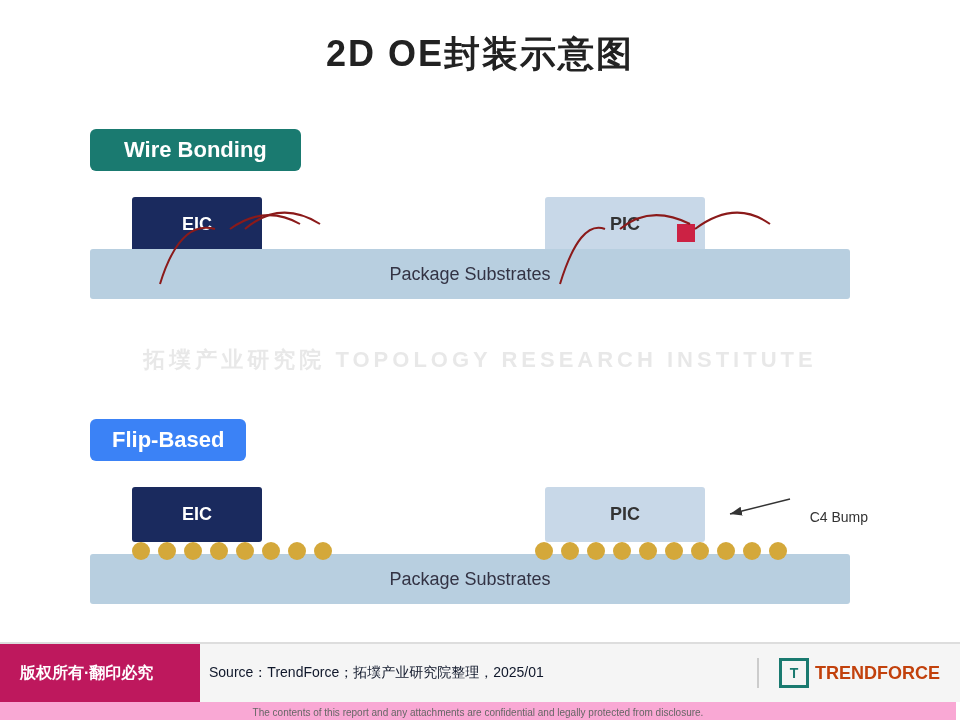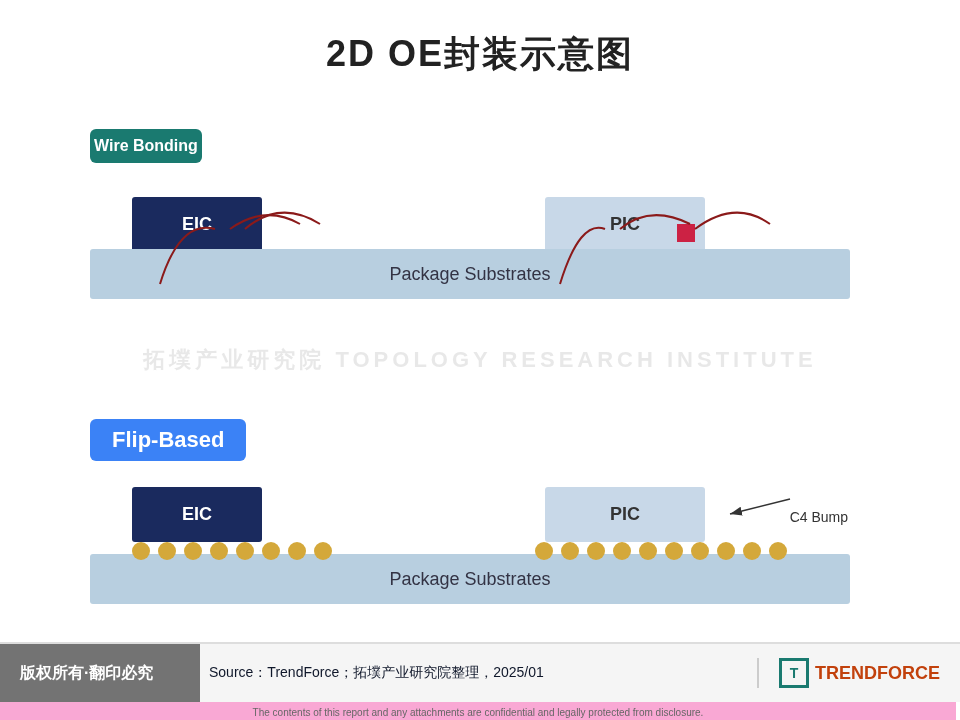--- a/index.html
+++ b/index.html
@@ -45,23 +45,23 @@
       width: 820px;
       margin-bottom: 30px;
     }
 
     .wire-bonding-label {
       position: absolute;
       top: 0;
       left: 20px;
       background: #1a7a70;
       color: #fff;
-      font-size: 16px;
-      font-weight: bold;
-      padding: 8px 4px;
+      font-size: 22px;
+      font-weight: bold;
+      padding: 8px 34px;
       border-radius: 6px;
       z-index: 10;
     }
 
     .chip-eic {
       background: #1a2a5e;
       color: #fff;
       font-size: 18px;
       font-weight: bold;
       width: 130px;
@@ -150,21 +150,21 @@
       left: 0;
       width: 960px;
       height: 60px;
       background: #f5f5f5;
       border-top: 2px solid #ddd;
       display: flex;
       align-items: center;
     }
 
     .footer-left {
-      background: #737373;
+      background: #be185d;
       color: #fff;
       font-size: 16px;
       font-weight: bold;
       padding: 0 20px;
       height: 100%;
       display: flex;
       align-items: center;
       min-width: 200px;
     }
 
@@ -322,21 +322,21 @@
           <div class="bump"></div>
         <div class="bump"></div>
           <div class="bump"></div>
           <div class="bump"></div>
         <div class="bump"></div>
           <div class="bump"></div>
           <div class="bump"></div>
           <div class="bump"></div>
       </div>
 
-      <div style="position:absolute; top:90px; right:42px; font-size:14px; color:#333; font-weight:500;">C4 Bump</div>
+      <div style="position:absolute; top:90px; right:22px; font-size:14px; color:#333; font-weight:500;">C4 Bump</div>
 
       <div class="substrate-bottom">
         <span>Package Substrates</span>
       </div>
     </div>
 
   </div>
 </div>
 
 <div class="footer" style="bottom:18px;">

